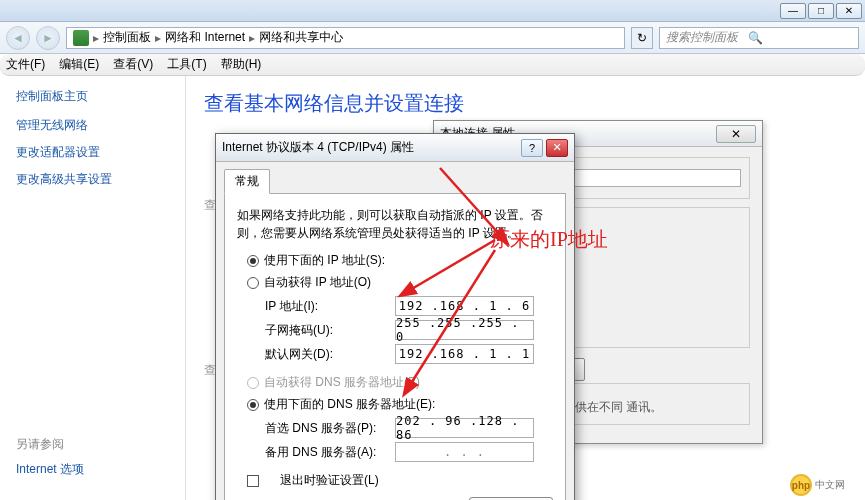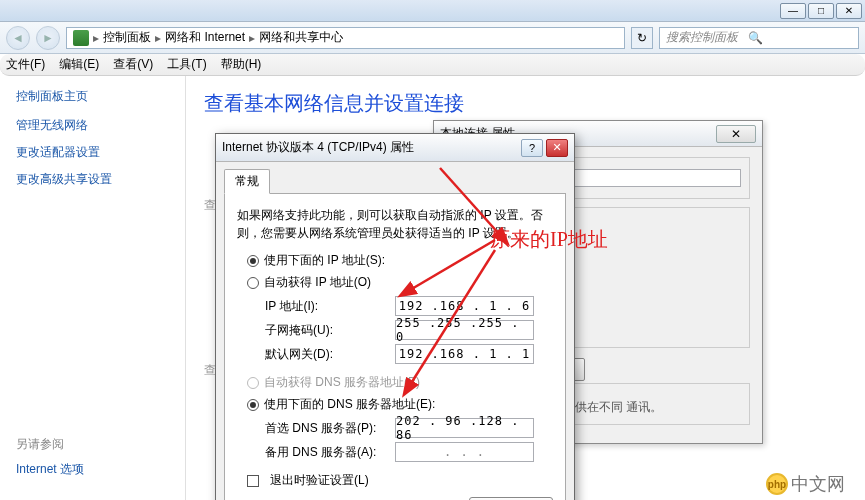--- a/index.html
+++ b/index.html
@@ -67,33 +67,33 @@
     .radio .dot{ width:6px; height:6px; border-radius:50%; background:#333;}
     .radio.dis{ border-color:#bbb;}
     .dislbl{ color:#999;}
     
     .fields { margin: 4px 0 10px 28px; }
     .fld-row { display: flex; align-items: center; margin: 4px 0; }
     .fld-row label { width: 130px; }
     .ipbox { width: 139px; height: 20px; border: 1px solid #abadb3; background: #fff; display: flex; align-items: center; justify-content: center; font-family: Consolas, monospace; font-size: 12px; letter-spacing: 1px; }
     .ipbox.empty{ color:#888;}
     
-    .checkbox-row{ display:flex; align-items:center; gap:11px; margin:8px 0 8px 10px;}
+    .checkbox-row{ display:flex; align-items:center; gap:21px; margin:8px 0 8px 10px;}
     .cbox{ width:12px; height:12px; border:1px solid #555; background:#fff;}
     .dlg-bottom .btn, .advanced-row .btn { padding: 3px 16px; border: 1px solid #888; background: linear-gradient(#fdfdfd,#e0e0e0); border-radius: 3px; }
     .advanced-row{ display:flex; justify-content:flex-end; margin-top:6px;}
     
     
     .anno-text { position: absolute; left: 490px; top: 226px; color: #e02020; font-family: "KaiTi","楷体",serif; font-size: 20px; }
     .arrow { position: absolute; pointer-events: none; }
     
     
     .wm { position:absolute; right:20px; bottom:4px; display:flex; align-items:center; gap:3px; }
     .wm .logo{ width:22px; height:22px; border-radius:50%; background:#ffd24d; border:2px solid #e8b82e; display:flex; align-items:center; justify-content:center; font-size:10px; color:#a36e00; font-weight:bold;}
-    .wm .txt{ font-size:18px; color:#777;}
+    .wm .txt{ font-size:10px; color:#777;}
   </style>
 </head>
 <body>
 
 <div class="titlebar">
   <div class="win-btn">—</div>
   <div class="win-btn">□</div>
   <div class="win-btn">✕</div>
 </div>
 

